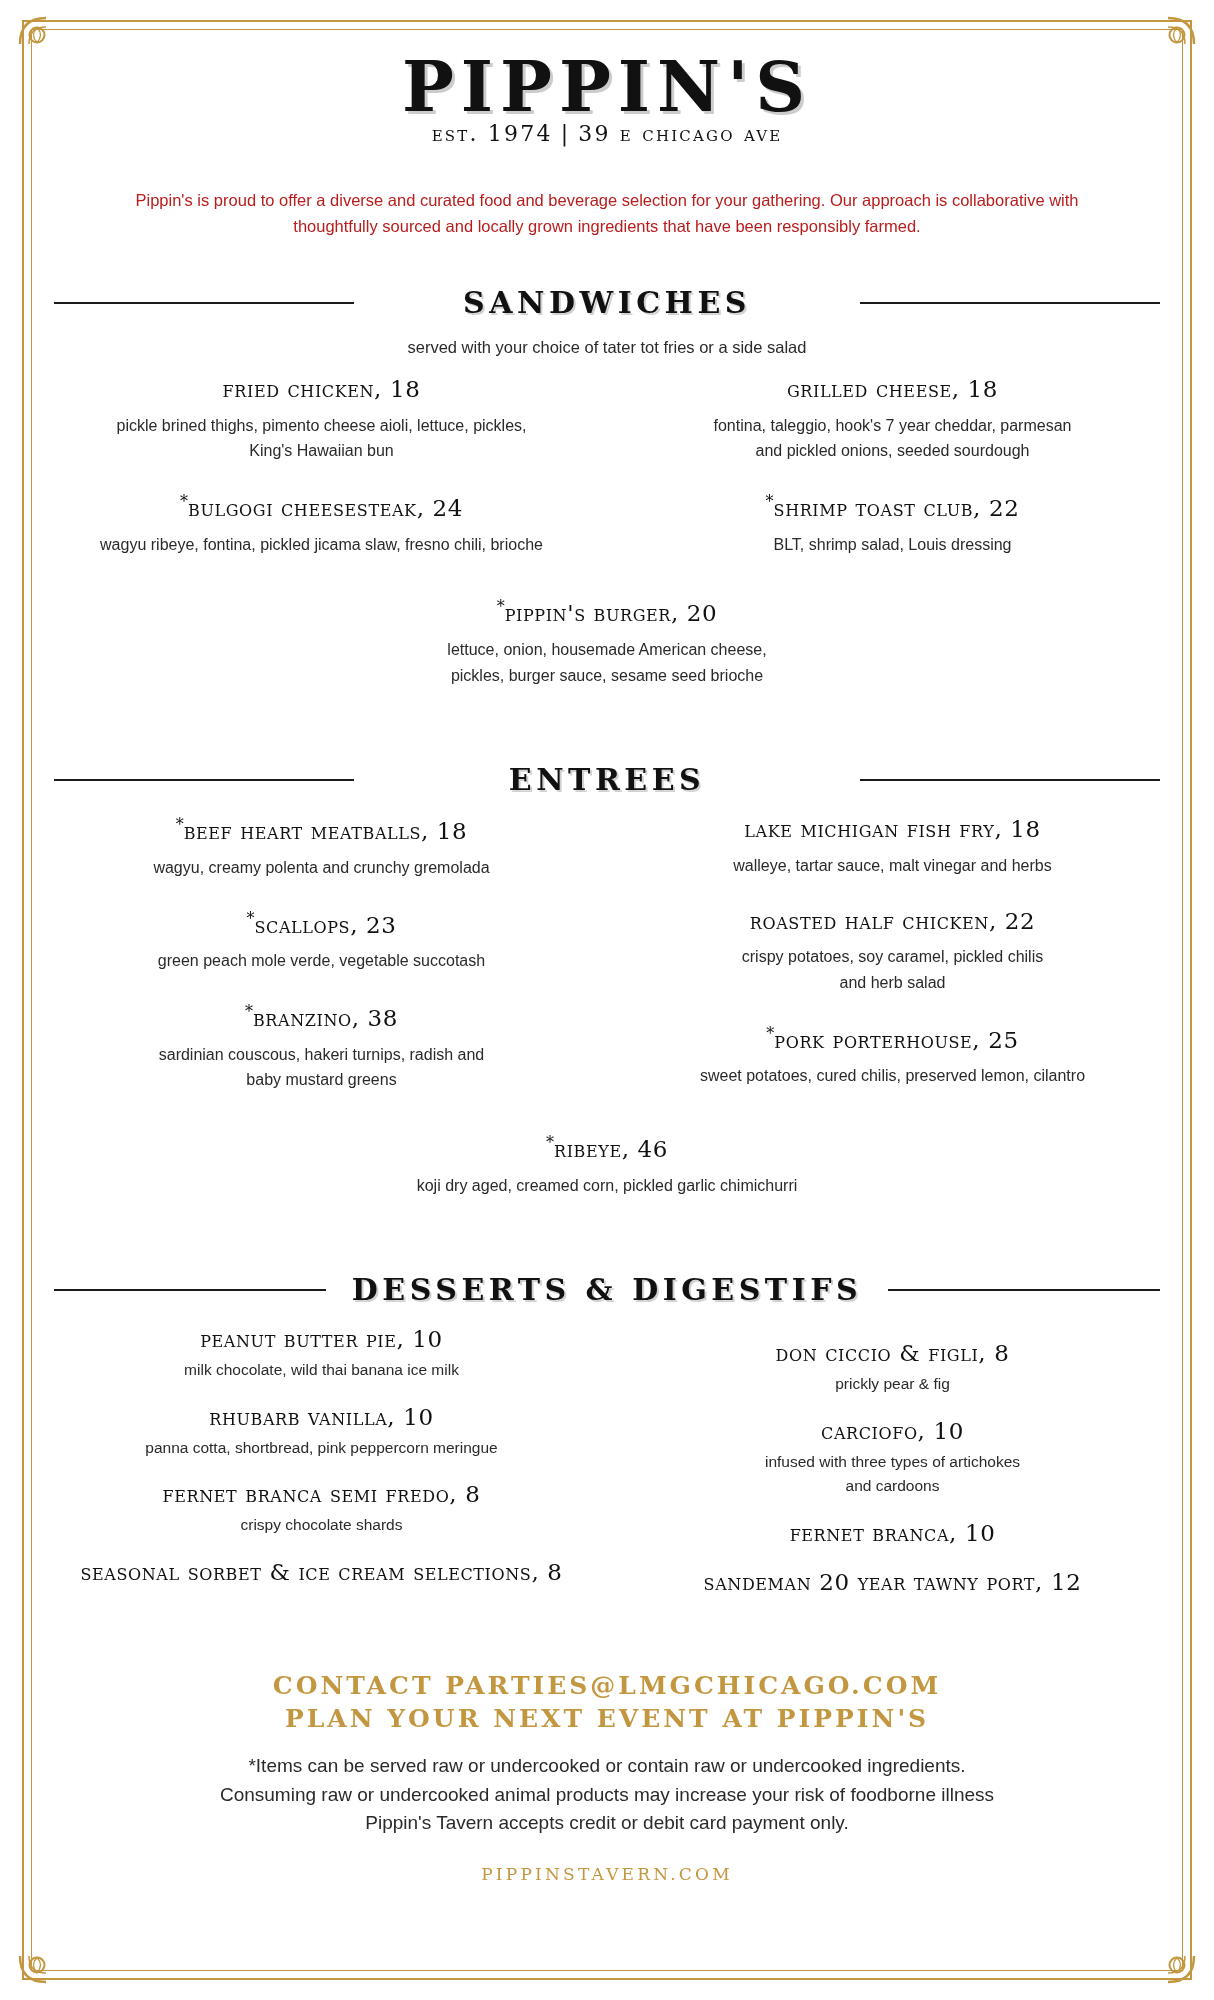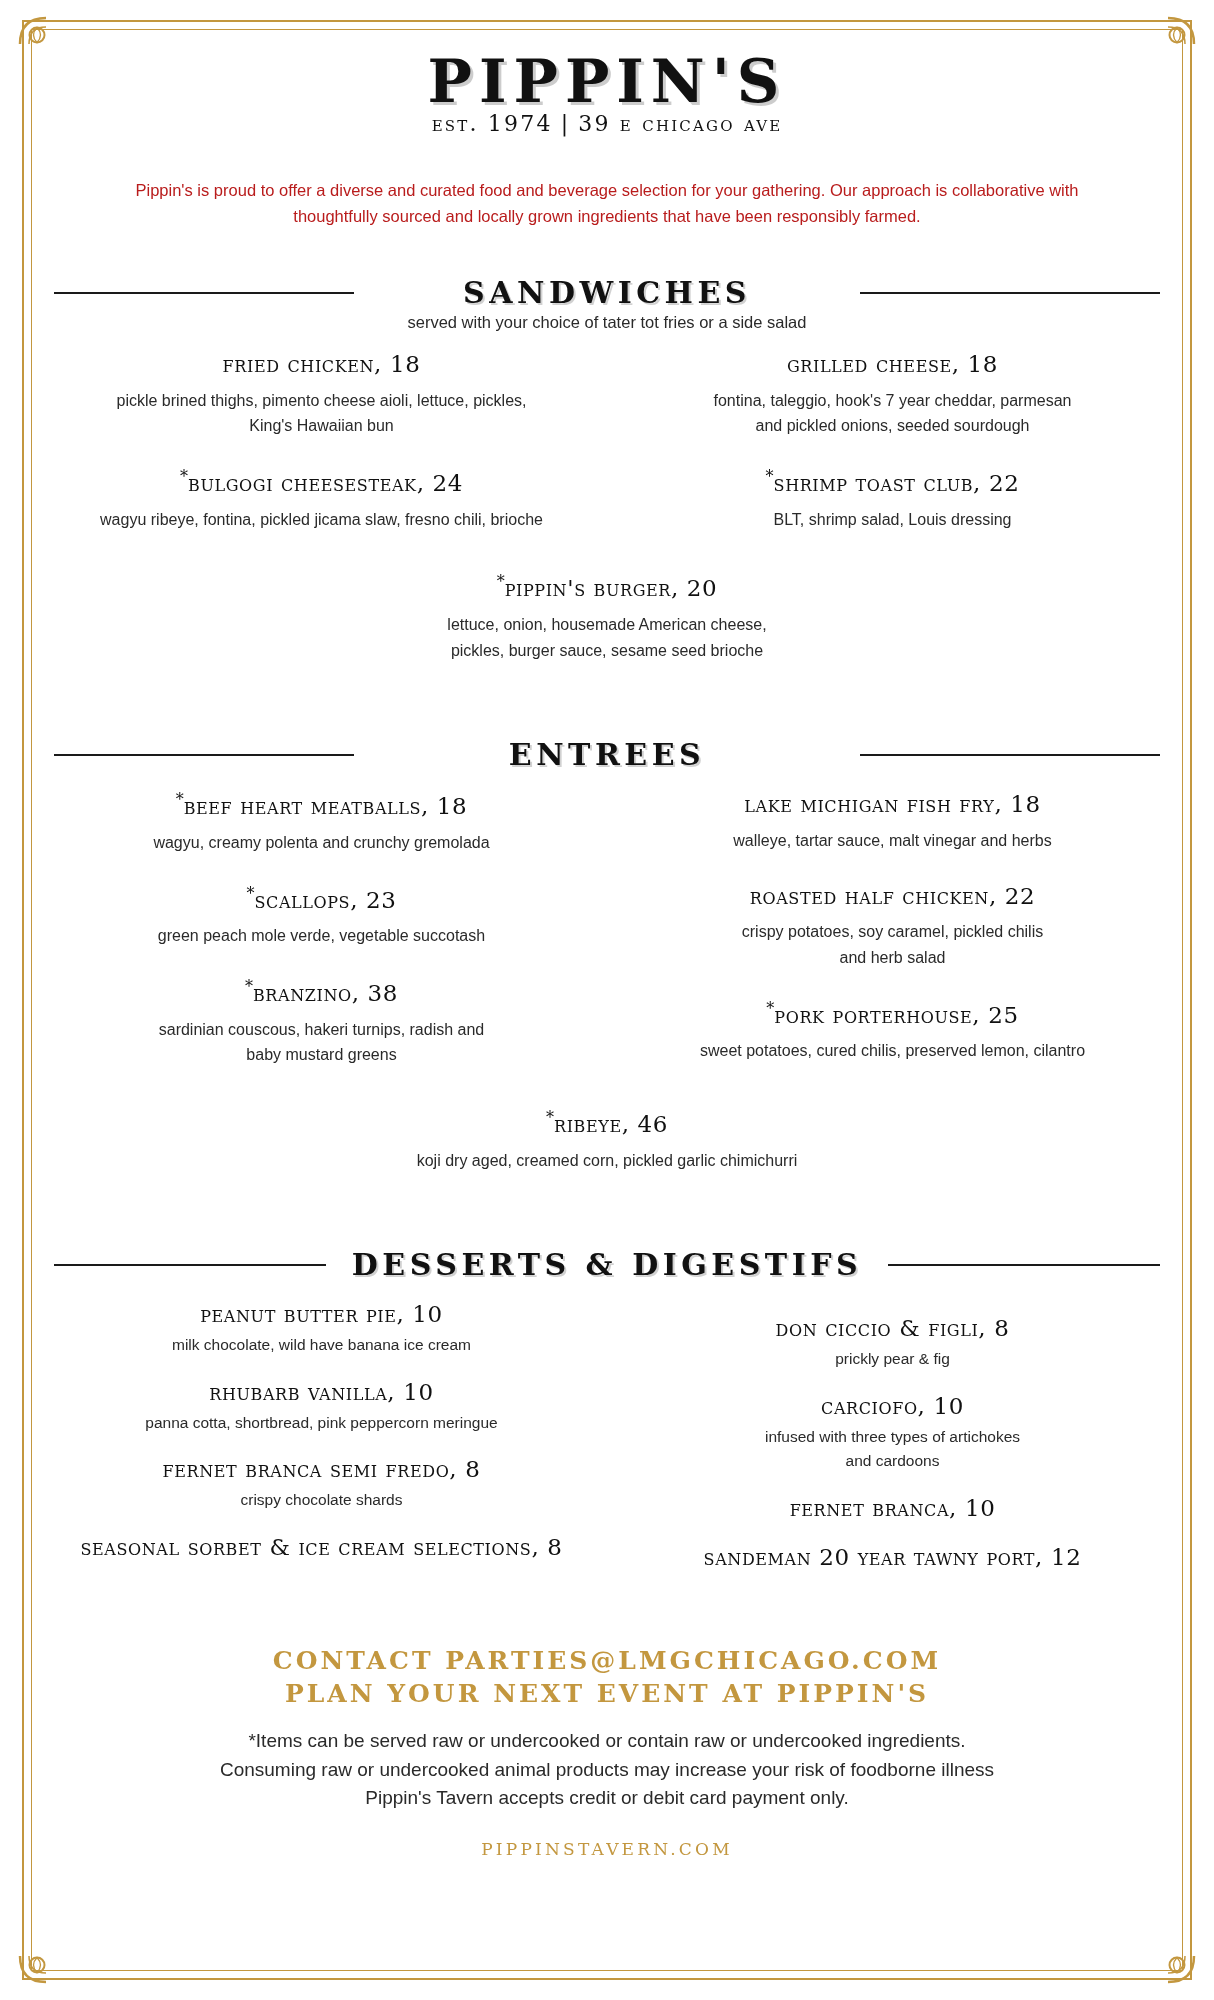--- a/index.html
+++ b/index.html
@@ -57,21 +57,21 @@
     width: 1122px;
     padding: 0 8px;
   }
 
   
   .masthead { text-align: center; padding-top: 18px; }
 
   .restaurant-name {
     font-family: "DejaVu Serif", serif;
     font-weight: 700;
-    font-size: 59px;
+    font-size: 69px;
     letter-spacing: 7px;
     line-height: 1;
     color: #111111;
     text-shadow: 3px 3px 0 rgba(0,0,0,0.20);
     white-space: nowrap;
   }
 
   .masthead-sub {
     font-family: "DejaVu Serif", serif;
     font-size: 22px;
@@ -116,21 +116,21 @@
     font-family: "DejaVu Serif", serif;
     font-weight: 700;
     font-size: 30px;
     letter-spacing: 4.5px;
     color: #111111;
     text-shadow: 2px 2px 0 rgba(0,0,0,0.18);
     white-space: nowrap;
   }
 
   .section-note {
-    margin-top: 3px;
+    margin-top: 18px;
     text-align: center;
     font-family: "Liberation Sans", sans-serif;
     font-size: 16.5px;
     color: #2a2a2a;
   }
 
   
   .grid {
     display: grid;
     grid-template-columns: 1fr 1fr;
@@ -335,21 +335,21 @@
         <div class="section">
           <div class="section-head">
             <div class="rule rule-left"></div>
             <div class="section-title">DESSERTS &amp; DIGESTIFS</div>
             <div class="rule rule-right"></div>
           </div>
           <div class="grid">
             <div class="col">
               <div class="item tight">
                 <div class="item-name"><span>Peanut Butter Pie, 10</span></div>
-                <div class="item-desc compact">milk chocolate, wild have banana ice cream</div>
+                <div class="item-desc compact">milk chocolate, wild thai banana ice milk</div>
               </div>
               <div class="item tight">
                 <div class="item-name"><span>Rhubarb Vanilla, 10</span></div>
                 <div class="item-desc compact">panna cotta, shortbread, pink peppercorn meringue</div>
               </div>
               <div class="item tight">
                 <div class="item-name"><span>Fernet Branca Semi Fredo, 8</span></div>
                 <div class="item-desc compact">crispy chocolate shards</div>
               </div>
               <div class="item tight">

